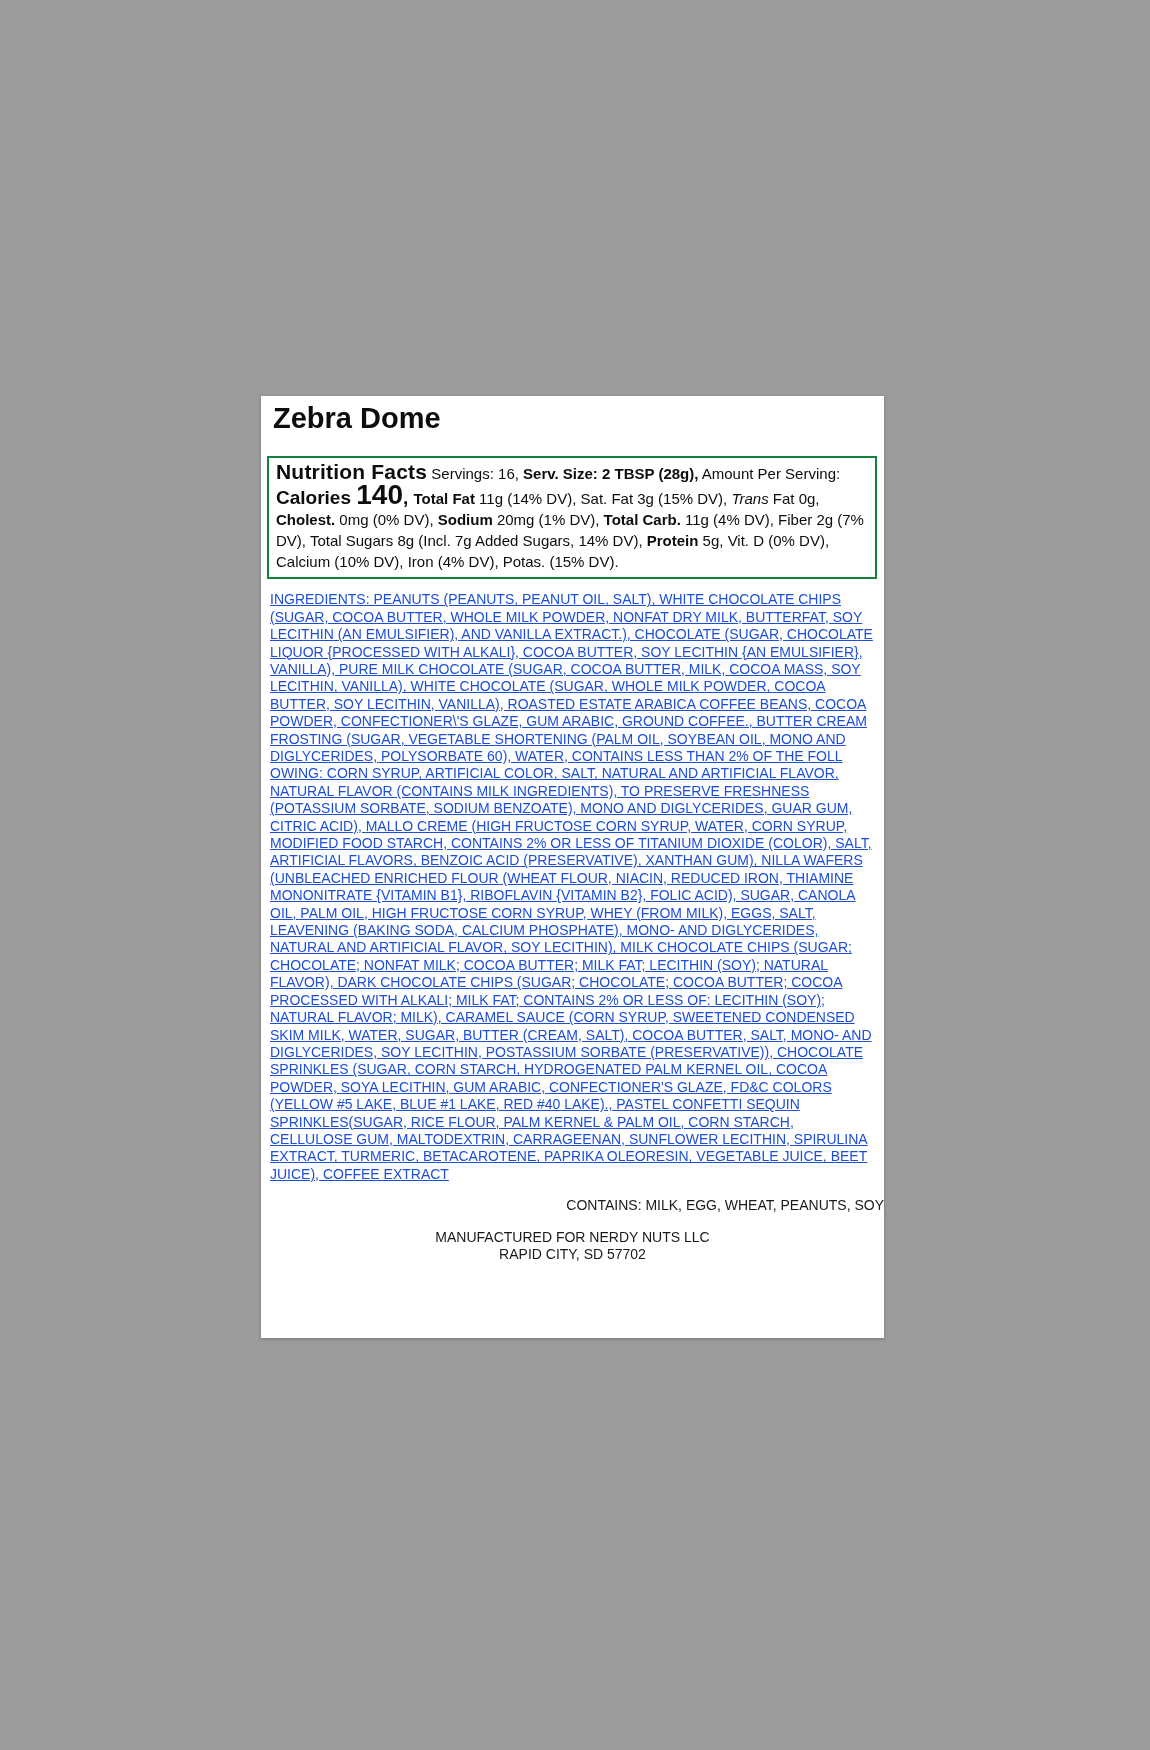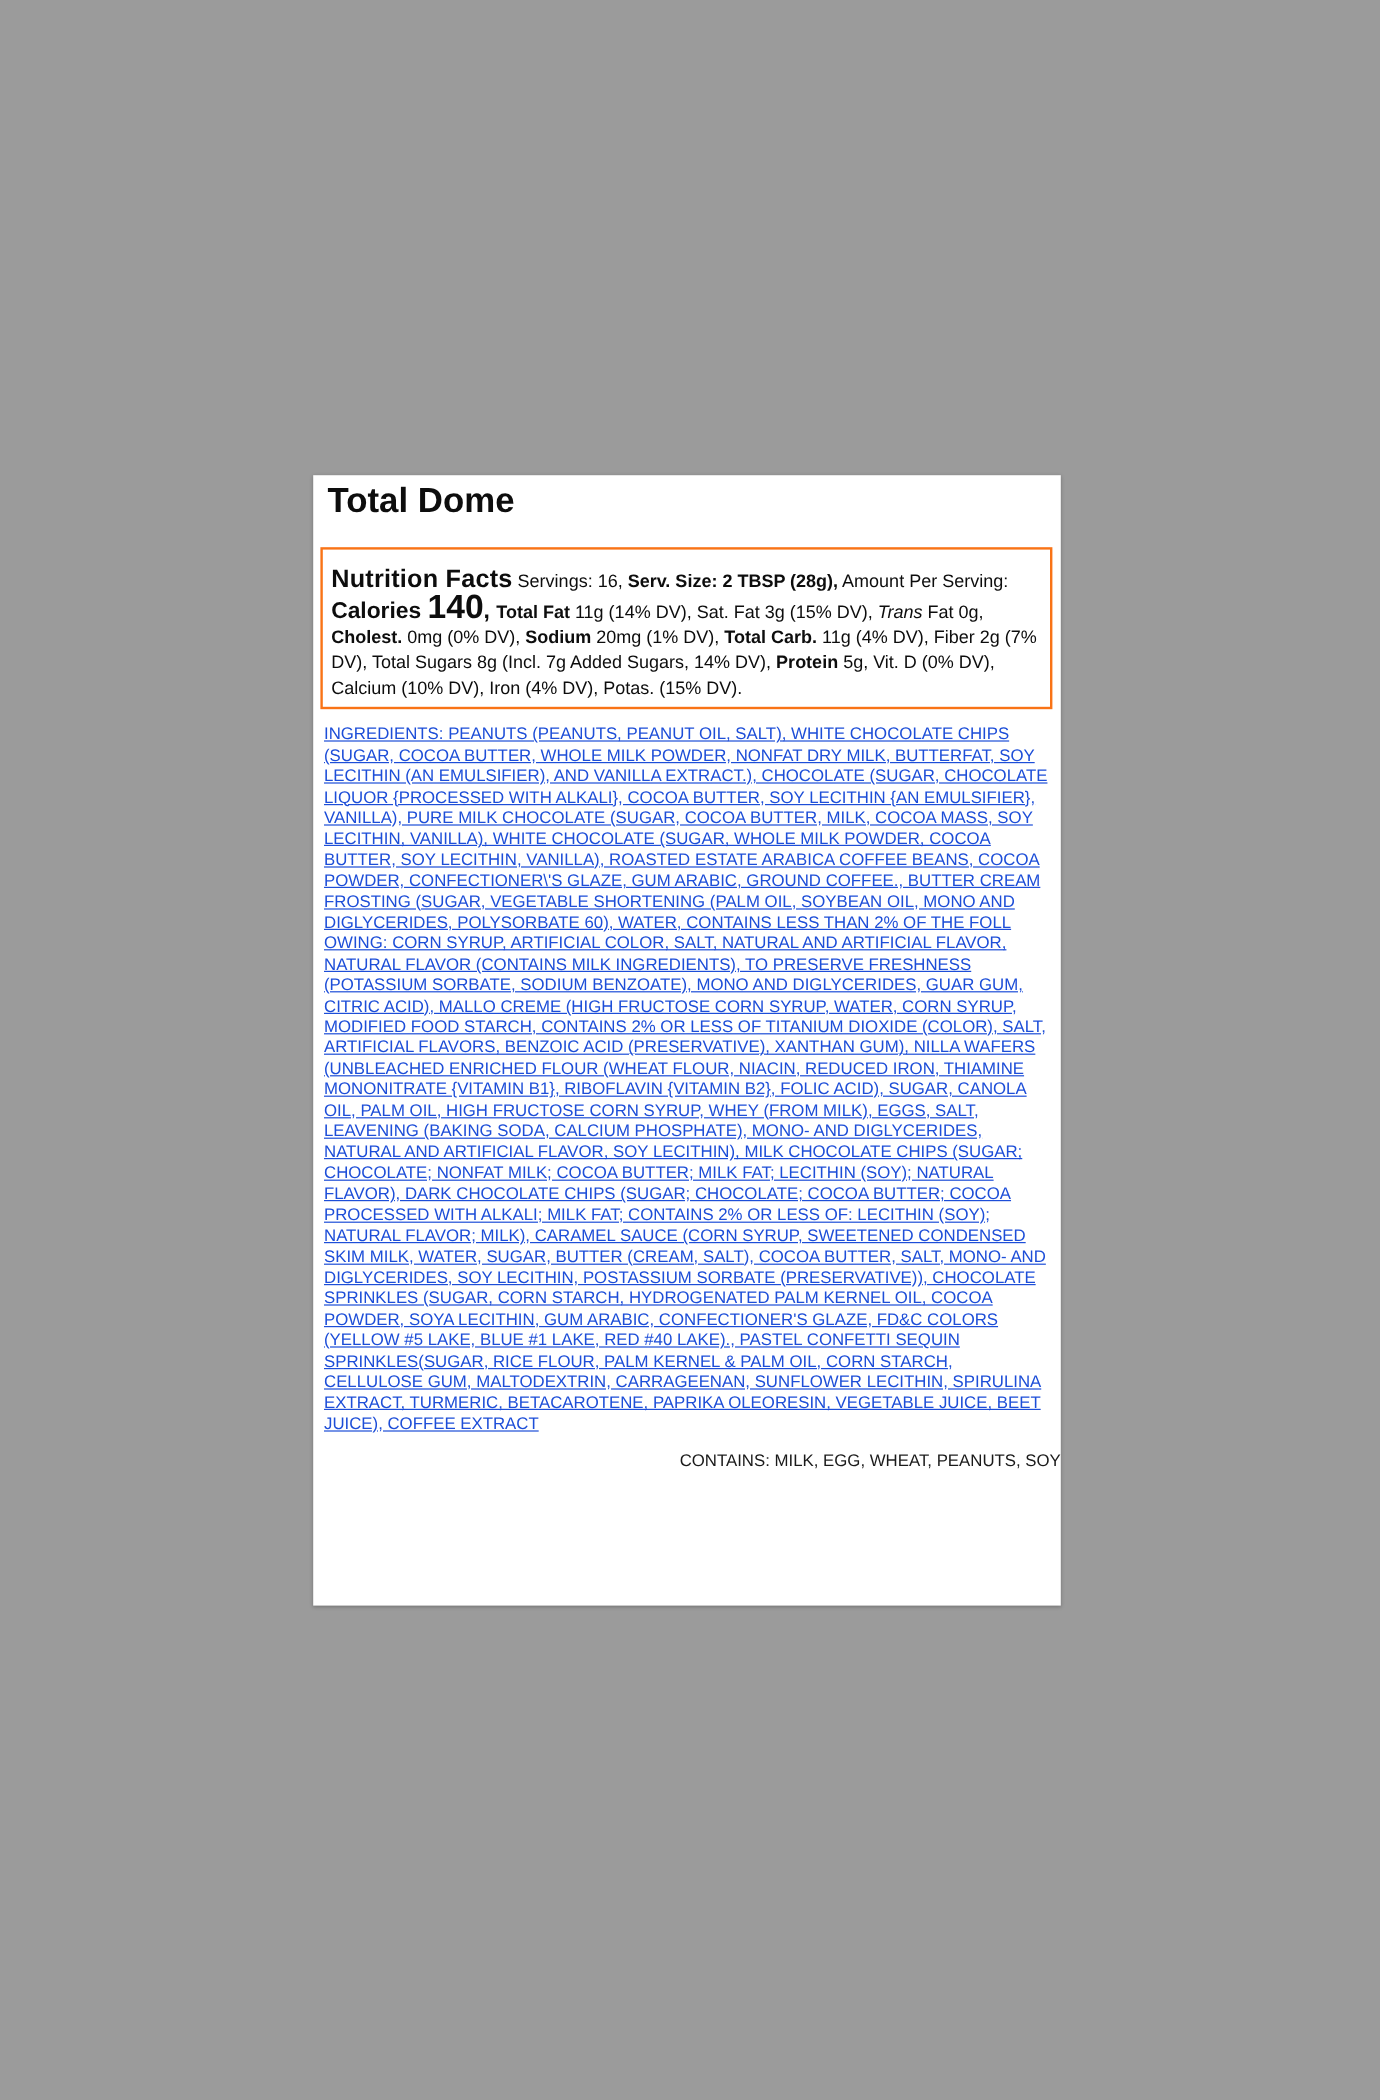--- a/index.html
+++ b/index.html
@@ -29,22 +29,22 @@
   .product-title {
     margin: 6px 0 0 12px;
     font-size: 29px;
     font-weight: 700;
     letter-spacing: 0px;
     color: #0d0d0d;
     line-height: 1.15;
   }
   .nutrition-box {
     margin: 21px 7px 0 6px;
-    border: 2px solid #f97316;
-    padding: 14px 6px 5px 7px;
+    border: 2px solid #15803d;
+    padding: 3px 6px 5px 7px;
     box-sizing: border-box;
     min-height: 112px;
   }
   .nutrition-text {
     font-size: 15px;
     line-height: 21px;
     color: #0d0d0d;
     text-align: left;
   }
   .nutrition-text .nf-heading {
@@ -83,24 +83,28 @@
     line-height: 17.4px;
     text-align: center;
     color: #1a1a1a;
   }
 </style>
 </head>
 <body>
 
 <div class="product-label">
 
-  <div class="product-title">Total Dome</div>
+  <div class="product-title">Zebra Dome</div>
 
   <div class="nutrition-box">
     <p class="nutrition-text" style="margin:0;"><span class="nf-heading">Nutrition Facts</span><span class="n"> Servings: 16, </span><span class="b">Serv. Size: 2 TBSP (28g),</span><span class="n"> Amount Per Serving: </span><span class="cal-label">Calories </span><span class="cal-num">140</span><span class="cal-label">, </span><span class="b">Total Fat</span><span class="n"> 11g (14% DV), Sat. Fat 3g (15% DV), </span><span class="i">Trans</span><span class="n"> Fat 0g, </span><span class="b">Cholest.</span><span class="n"> 0mg (0% DV), </span><span class="b">Sodium</span><span class="n"> 20mg (1% DV), </span><span class="b">Total Carb.</span><span class="n"> 11g (4% DV), Fiber 2g (7% DV), Total Sugars 8g (Incl. 7g  Added Sugars, 14% DV), </span><span class="b">Protein</span><span class="n"> 5g, Vit. D (0% DV), Calcium (10% DV), Iron (4% DV), Potas. (15% DV).</span></p>
   </div>
 
   <div class="ingredients-text">INGREDIENTS: PEANUTS (PEANUTS, PEANUT OIL, SALT), WHITE CHOCOLATE CHIPS (SUGAR, COCOA BUTTER, WHOLE MILK POWDER, NONFAT DRY MILK, BUTTERFAT, SOY LECITHIN (AN EMULSIFIER), AND VANILLA EXTRACT.), CHOCOLATE (SUGAR, CHOCOLATE LIQUOR {PROCESSED WITH ALKALI}, COCOA BUTTER, SOY LECITHIN {AN EMULSIFIER}, VANILLA), PURE MILK CHOCOLATE (SUGAR, COCOA BUTTER, MILK, COCOA MASS, SOY LECITHIN, VANILLA), WHITE CHOCOLATE (SUGAR, WHOLE MILK POWDER, COCOA BUTTER, SOY LECITHIN, VANILLA), ROASTED ESTATE ARABICA COFFEE BEANS, COCOA POWDER, CONFECTIONER\'S GLAZE, GUM ARABIC, GROUND COFFEE., BUTTER CREAM FROSTING (SUGAR, VEGETABLE SHORTENING (PALM OIL, SOYBEAN OIL, MONO AND DIGLYCERIDES, POLYSORBATE 60), WATER, CONTAINS LESS THAN 2% OF THE FOLL OWING: CORN SYRUP, ARTIFICIAL COLOR, SALT, NATURAL AND ARTIFICIAL FLAVOR, NATURAL FLAVOR (CONTAINS MILK INGREDIENTS), TO PRESERVE FRESHNESS (POTASSIUM SORBATE, SODIUM BENZOATE), MONO AND DIGLYCERIDES, GUAR GUM, CITRIC ACID), MALLO CREME (HIGH FRUCTOSE CORN SYRUP, WATER, CORN SYRUP, MODIFIED FOOD STARCH, CONTAINS 2% OR LESS OF TITANIUM DIOXIDE (COLOR), SALT, ARTIFICIAL FLAVORS, BENZOIC ACID (PRESERVATIVE), XANTHAN GUM), NILLA WAFERS (UNBLEACHED ENRICHED FLOUR (WHEAT FLOUR, NIACIN, REDUCED IRON, THIAMINE MONONITRATE {VITAMIN B1}, RIBOFLAVIN {VITAMIN B2}, FOLIC ACID), SUGAR, CANOLA OIL, PALM OIL, HIGH FRUCTOSE CORN SYRUP, WHEY (FROM MILK), EGGS, SALT, LEAVENING (BAKING SODA, CALCIUM PHOSPHATE), MONO- AND DIGLYCERIDES, NATURAL AND ARTIFICIAL FLAVOR, SOY LECITHIN), MILK CHOCOLATE CHIPS (SUGAR; CHOCOLATE; NONFAT MILK; COCOA BUTTER; MILK FAT; LECITHIN (SOY); NATURAL FLAVOR), DARK CHOCOLATE CHIPS (SUGAR; CHOCOLATE; COCOA BUTTER; COCOA PROCESSED WITH ALKALI; MILK FAT; CONTAINS 2% OR LESS OF: LECITHIN (SOY); NATURAL FLAVOR; MILK), CARAMEL SAUCE (CORN SYRUP, SWEETENED CONDENSED SKIM MILK, WATER, SUGAR, BUTTER (CREAM, SALT), COCOA BUTTER, SALT, MONO- AND DIGLYCERIDES, SOY LECITHIN, POSTASSIUM SORBATE (PRESERVATIVE)), CHOCOLATE SPRINKLES (SUGAR, CORN STARCH, HYDROGENATED PALM KERNEL OIL, COCOA POWDER, SOYA LECITHIN, GUM ARABIC, CONFECTIONER'S GLAZE, FD&amp;C COLORS (YELLOW #5 LAKE, BLUE #1 LAKE, RED #40 LAKE)., PASTEL CONFETTI SEQUIN SPRINKLES(SUGAR, RICE FLOUR, PALM KERNEL &amp; PALM OIL, CORN STARCH, CELLULOSE GUM, MALTODEXTRIN, CARRAGEENAN, SUNFLOWER LECITHIN, SPIRULINA EXTRACT, TURMERIC, BETACAROTENE, PAPRIKA OLEORESIN, VEGETABLE JUICE, BEET JUICE), COFFEE EXTRACT</div>
 
   <div class="contains-statement">CONTAINS: MILK, EGG, WHEAT, PEANUTS, SOY</div>
 
+  <div class="manufacturer-block">
+    <div>MANUFACTURED FOR NERDY NUTS LLC</div>
+    <div>RAPID CITY, SD 57702</div>
+  </div>
 
 </div>
 
 </body></html>

